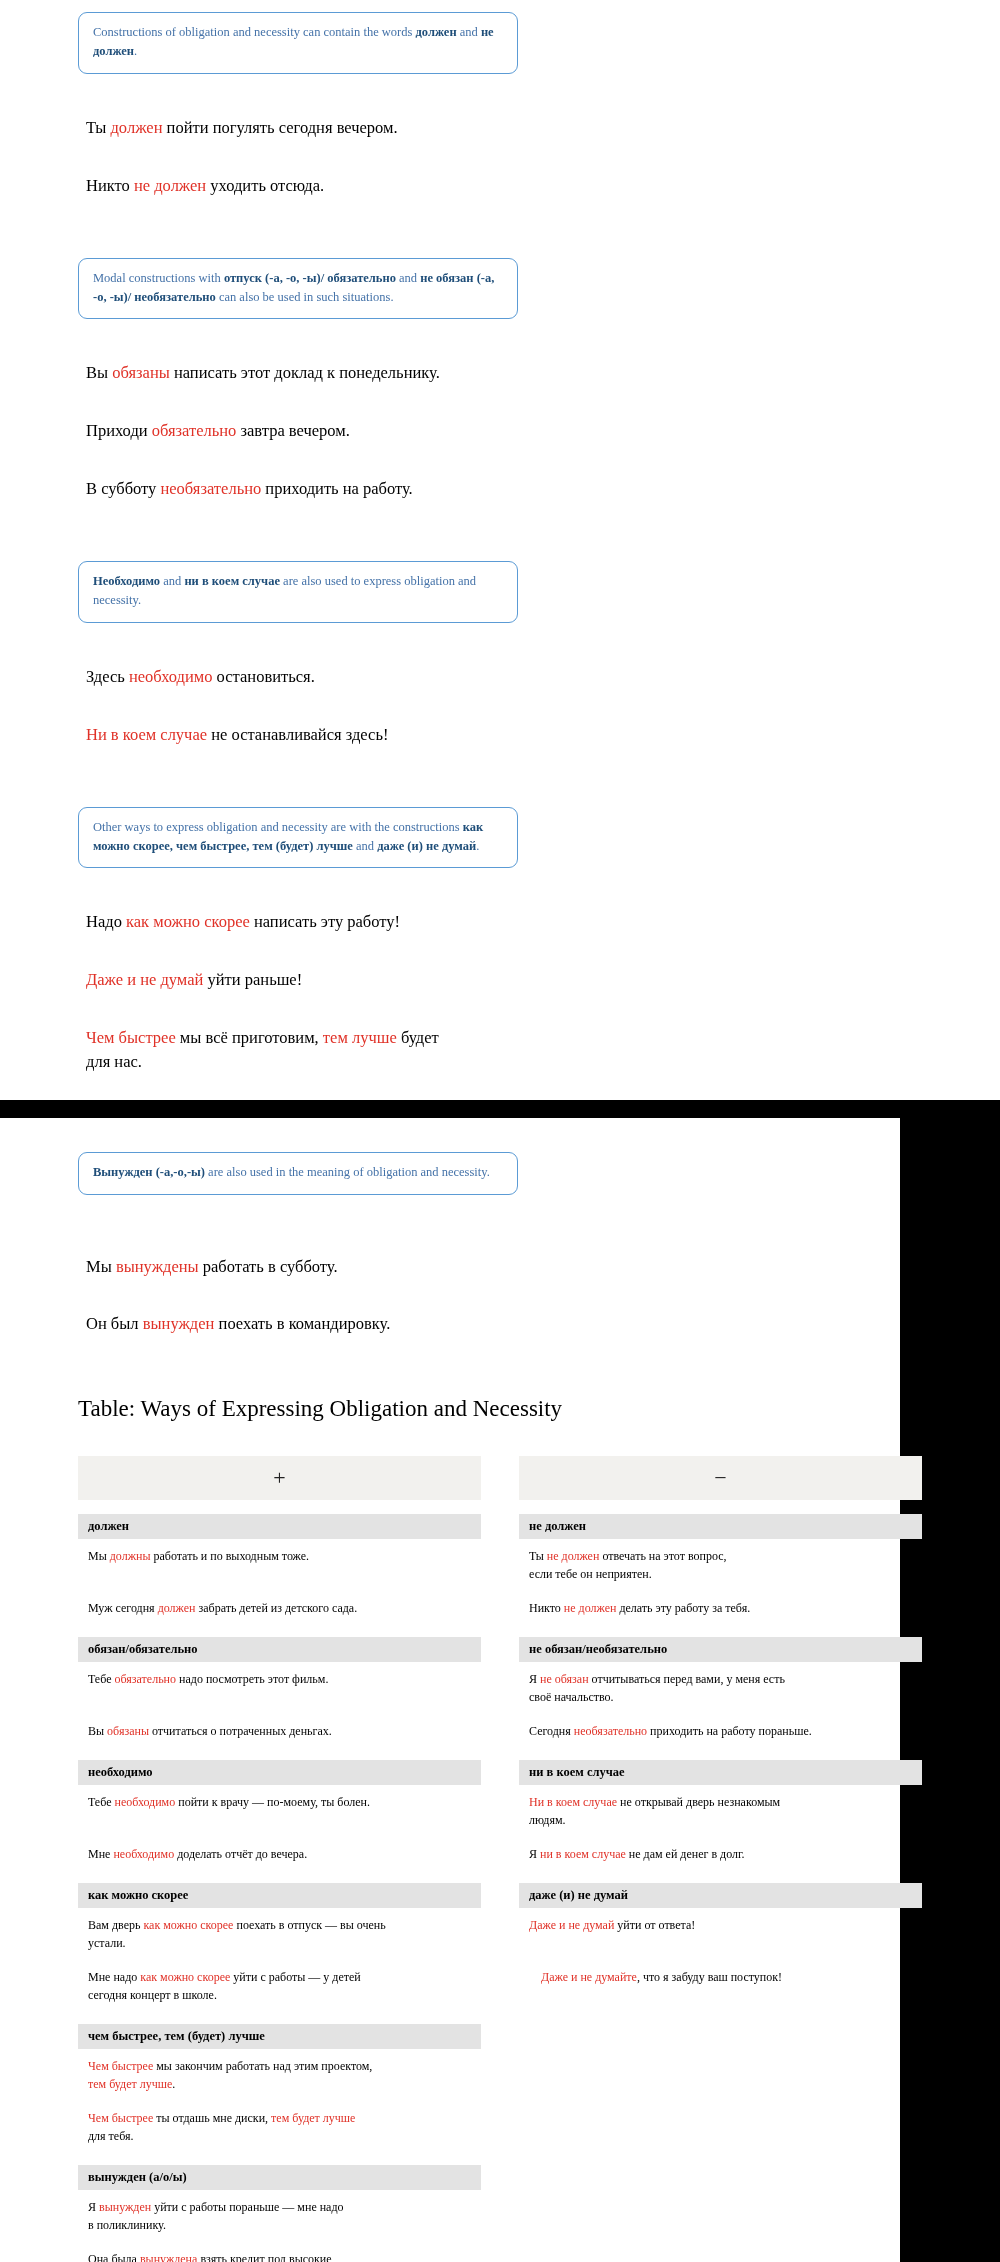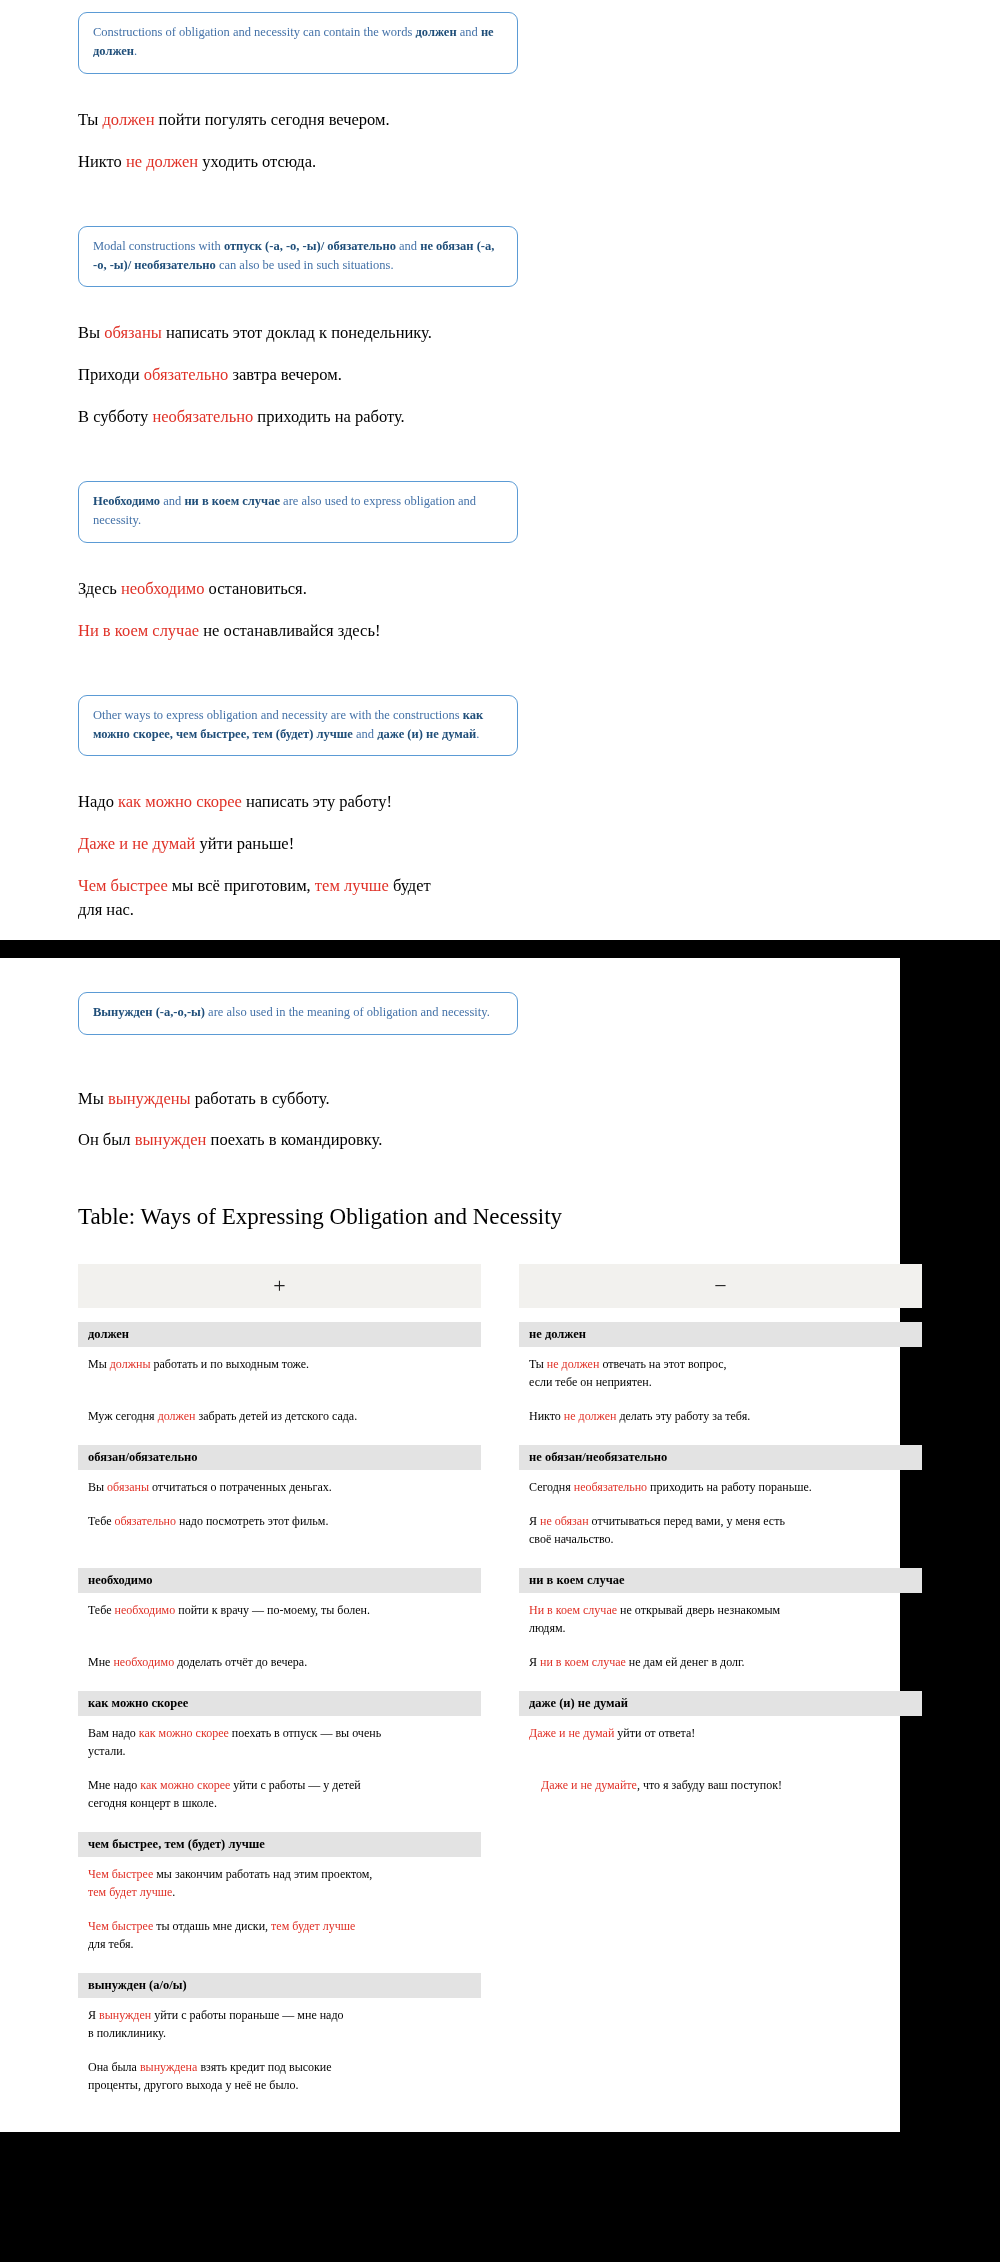--- a/index.html
+++ b/index.html
@@ -26,21 +26,21 @@
     color:#4472a8;
     font-family:"Liberation Serif", serif;
     font-size:12.5px;
     line-height:1.55;
   }
   .note b{color:#1f4e79;}
 
   .ex{
     font-size:16.5px;
     line-height:1.45;
-    margin:0;
+    margin:8px;
   }
   .red{color:#e03127;}
   .sp{height:18px;}
   .sp-s{height:12px;}
   .sp-l{height:34px;}
   .sp-xl{height:52px;}
   .gap-black{height:18px;background:#000;}
 
   h2.table-title{
     font-family:"Liberation Serif", serif;
@@ -193,37 +193,37 @@
               <td>
                 <div class="hdr">обязан/обязательно</div>
               </td>
               <td></td>
               <td>
                 <div class="hdr">не обязан/необязательно</div>
               </td>
             </tr>
             <tr>
               <td>
+                <div class="cell"><span>Тебе </span><span class="red">обязательно</span><span> надо посмотреть этот фильм.</span></div>
+              </td>
+              <td></td>
+              <td>
+                <div class="cell"><span>Я </span><span class="red">не обязан</span><span> отчитываться перед вами, у меня есть</span><br><span>своё начальство.</span></div>
+              </td>
+            </tr>
+            <tr>
+              <td>
                 <div class="cell"><span>Вы </span><span class="red">обязаны</span><span> отчитаться о потраченных деньгах.</span></div>
               </td>
               <td></td>
               <td>
                 <div class="cell"><span>Сегодня </span><span class="red">необязательно</span><span> приходить на работу пораньше.</span></div>
               </td>
             </tr>
             <tr>
-              <td>
-                <div class="cell"><span>Тебе </span><span class="red">обязательно</span><span> надо посмотреть этот фильм.</span></div>
-              </td>
-              <td></td>
-              <td>
-                <div class="cell"><span>Я </span><span class="red">не обязан</span><span> отчитываться перед вами, у меня есть</span><br><span>своё начальство.</span></div>
-              </td>
-            </tr>
-            <tr>
               <td colspan="3" style="height:12px"></td>
             </tr>
             <tr>
               <td>
                 <div class="hdr">необходимо</div>
               </td>
               <td></td>
               <td>
                 <div class="hdr">ни в коем случае</div>
               </td>
@@ -253,21 +253,21 @@
               <td>
                 <div class="hdr">как можно скорее</div>
               </td>
               <td></td>
               <td>
                 <div class="hdr">даже (и) не думай</div>
               </td>
             </tr>
             <tr>
               <td>
-                <div class="cell"><span>Вам надо </span><span class="red">как можно скорее</span><span> поехать в отпуск — вы очень</span><br><span>устали.</span></div>
+                <div class="cell"><span>Вам дверь </span><span class="red">как можно скорее</span><span> поехать в отпуск — вы очень</span><br><span>устали.</span></div>
               </td>
               <td></td>
               <td>
                 <div class="cell"><span class="red">Даже и не думай</span><span> уйти от ответа!</span></div>
               </td>
             </tr>
             <tr>
               <td>
                 <div class="cell"><span>Мне надо </span><span class="red">как можно скорее</span><span> уйти с работы — у детей</span><br><span>сегодня концерт в школе.</span></div>
               </td>

